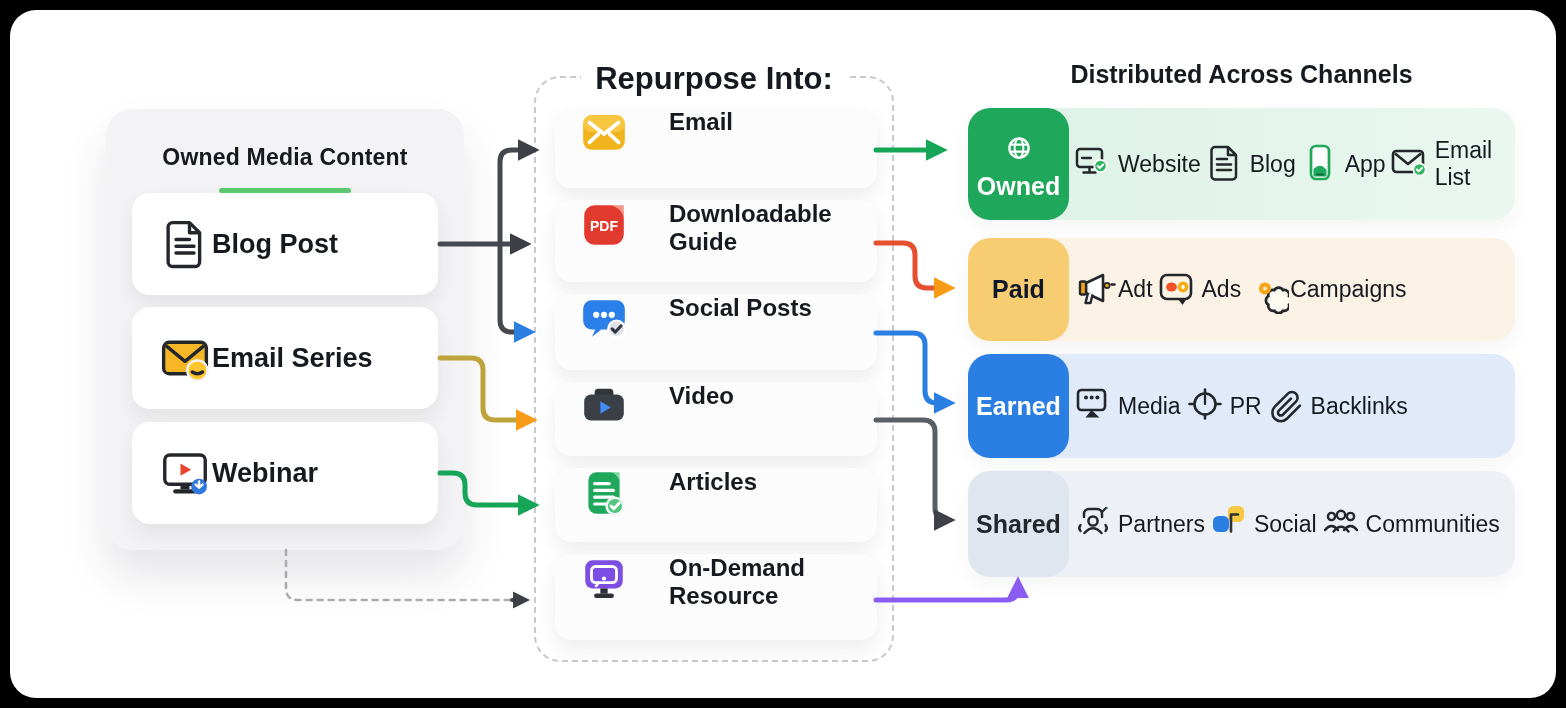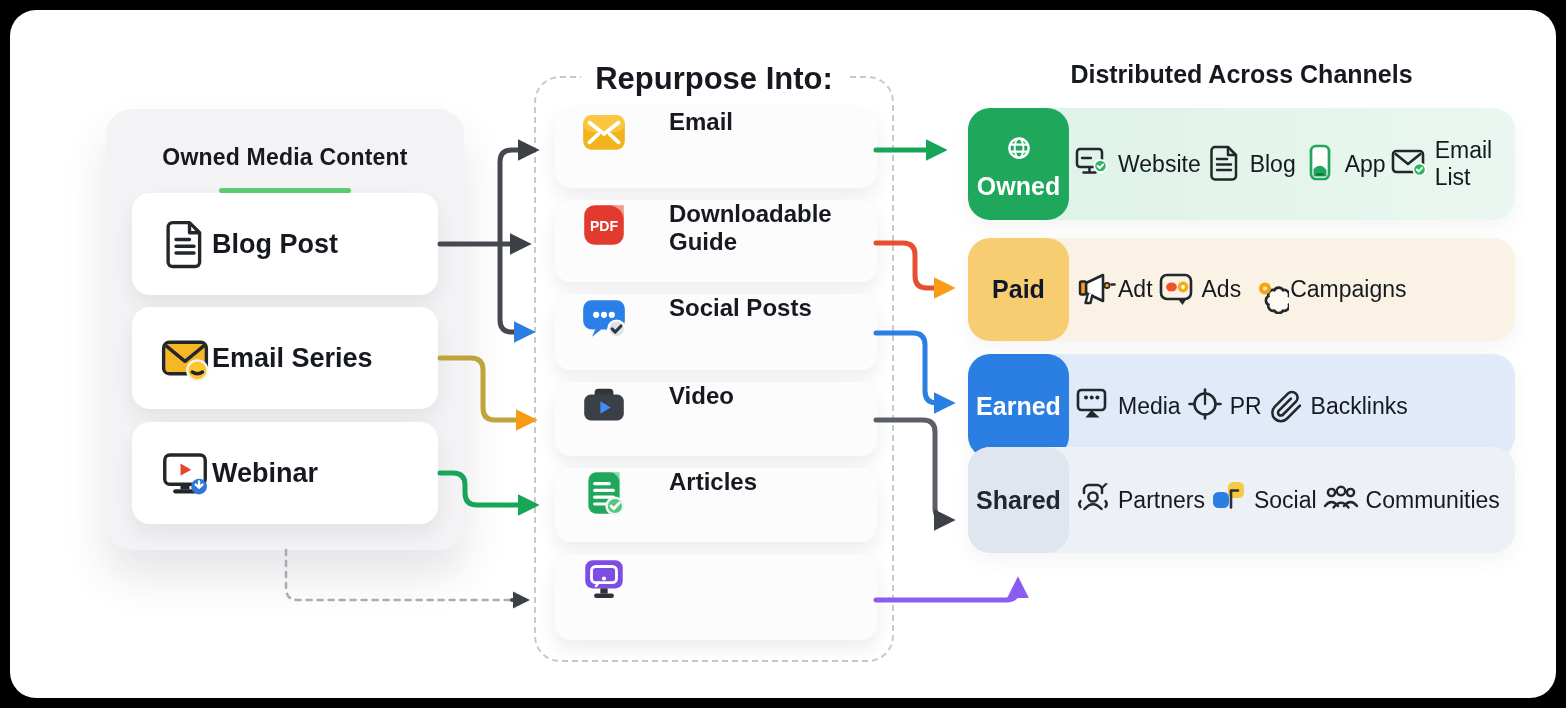--- a/index.html
+++ b/index.html
@@ -25,21 +25,21 @@
   .mid-card .lbl{font-size:24px;font-weight:700;line-height:1.18;padding-right:10px;}
   .mc-1{top:30px;height:80px}.mc-2{top:122px;height:82px}.mc-3{top:216px;height:76px}
   .mc-4{top:304px;height:74px}.mc-5{top:390px;height:74px}.mc-6{top:476px;height:86px}
 
   
   .right-title{position:absolute;left:958px;top:50px;width:547px;text-align:center;font-size:25px;font-weight:700;}
   .ch-row{position:absolute;left:958px;width:547px;border-radius:22px;box-shadow:0 8px 18px rgba(60,66,84,.05);}
   .row-owned{top:98px;height:112px;background:linear-gradient(90deg,#ddf2e6,#eaf7f0);}
   .row-paid{top:228px;height:103px;background:#faf3e5;}
   .row-earned{top:344px;height:104px;background:#e0eaf8;}
-  .row-shared{top:437px;height:106px;background:#edf0f5;}
+  .row-shared{top:461px;height:106px;background:#edf0f5;}
   .row-tab{position:absolute;left:0;top:0;bottom:0;width:101px;border-radius:22px;display:flex;flex-direction:column;
     align-items:center;justify-content:center;gap:2px;font-size:25px;font-weight:700;}
   .tab-owned{background:#1fa75c;color:#ffffff;}
   .tab-paid{background:#f8cd72;color:#0f172a;}
   .tab-earned{background:#2b7ee2;color:#ffffff;}
   .tab-shared{background:#dfe6ef;color:#23262b;}
   .row-items{position:absolute;left:101px;top:0;bottom:0;right:0;display:flex;align-items:center;justify-content:space-evenly;}
   .row-items.pad-r{right:110px;}
   .row-items.pad-r-sm{right:30px;}
   .ch-item{display:flex;flex-direction:row;align-items:center;gap:1px;font-size:23px;font-weight:500;}
@@ -166,20 +166,21 @@
         <span class="icon">
           <svg width="50" height="50" viewBox="0 0 48 48" fill="none">
             <rect x="6" y="6" width="36" height="27" rx="7" fill="#7c4ee4"></rect>
             <rect x="12" y="12" width="24" height="15.5" rx="4" stroke="#fff" stroke-width="2.7" fill="none"></rect>
             <circle cx="24" cy="23.5" r="2" fill="#fff"></circle>
             <path d="M19 27.5l-2.6 3.2" stroke="#fff" stroke-width="2.4" stroke-linecap="round"></path>
             <rect x="20.5" y="33" width="7" height="5" fill="#2e3137"></rect>
             <rect x="14.5" y="38" width="19" height="4.2" rx="2.1" fill="#2e3137"></rect>
           </svg>
         </span>
+        <span class="lbl">On-Demand Resource</span>
       </div>
     </div>
 
     <div class="right-title">Distributed Across Channels</div>
 
     <div class="ch-row row-owned">
       <div class="row-tab tab-owned">
         <span class="icon">
           <svg width="42" height="42" viewBox="0 0 48 48" fill="none">
             <circle cx="24" cy="23" r="11" stroke="#fff" stroke-width="2.7"></circle>

